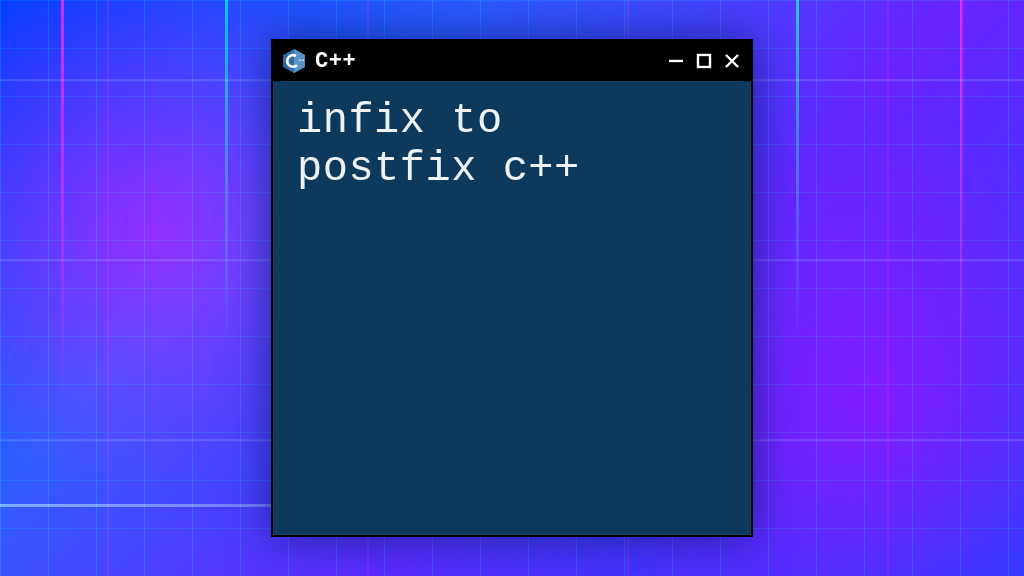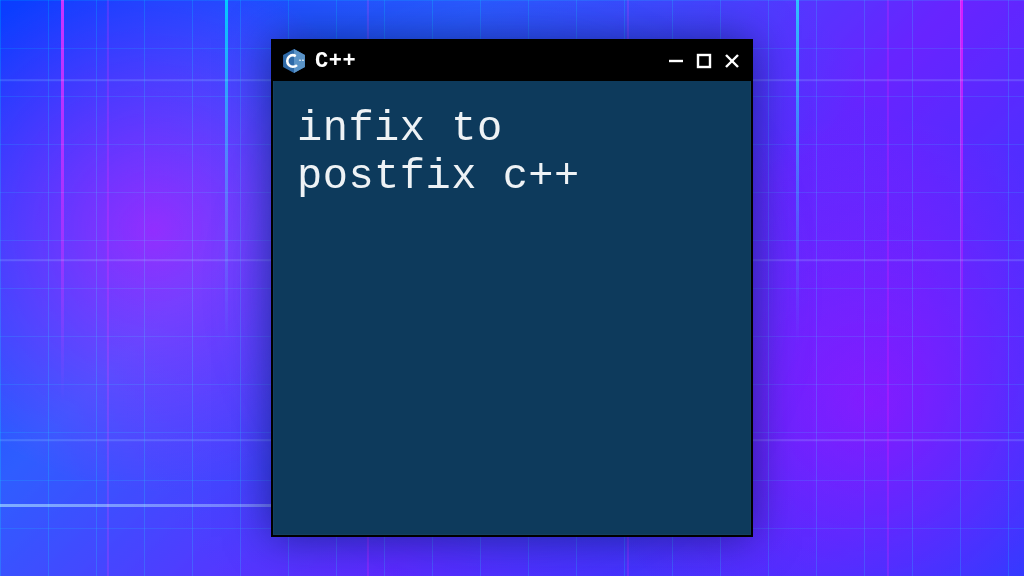--- a/index.html
+++ b/index.html
@@ -98,21 +98,21 @@
     }
     .ctrl {
       width: 18px; height: 18px;
       display: flex; align-items: center; justify-content: center;
       cursor: pointer;
     }
     .ctrl svg { stroke: #fff; stroke-width: 2.4; fill: none; }
 
     .content {
       flex: 1;
-      padding: 24px 24px;
+      padding: 16px 24px;
       color: #eef2f5;
       font-family: "Consolas", "Menlo", "Courier New", monospace;
       font-size: 42px;
       line-height: 1.15;
       white-space: pre-line;
       letter-spacing: 0.5px;
     }
   </style>
 </head>
 <body>

